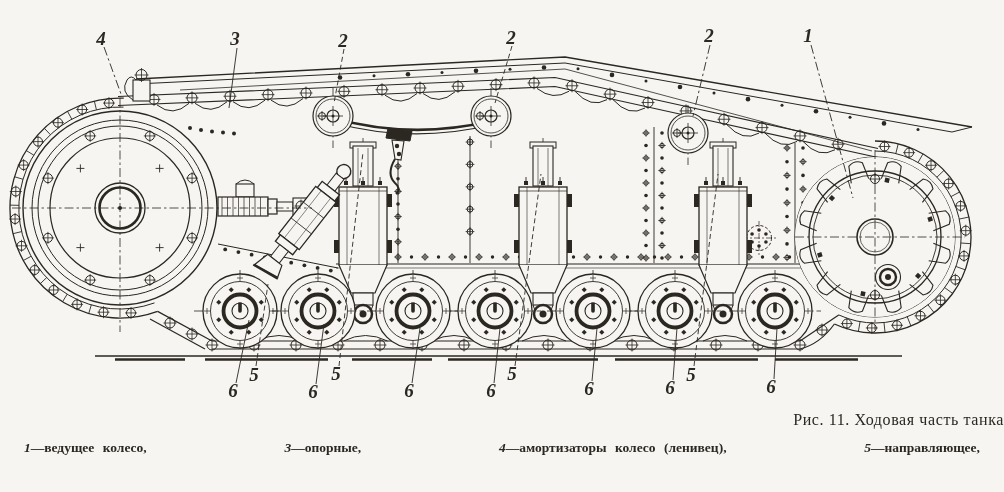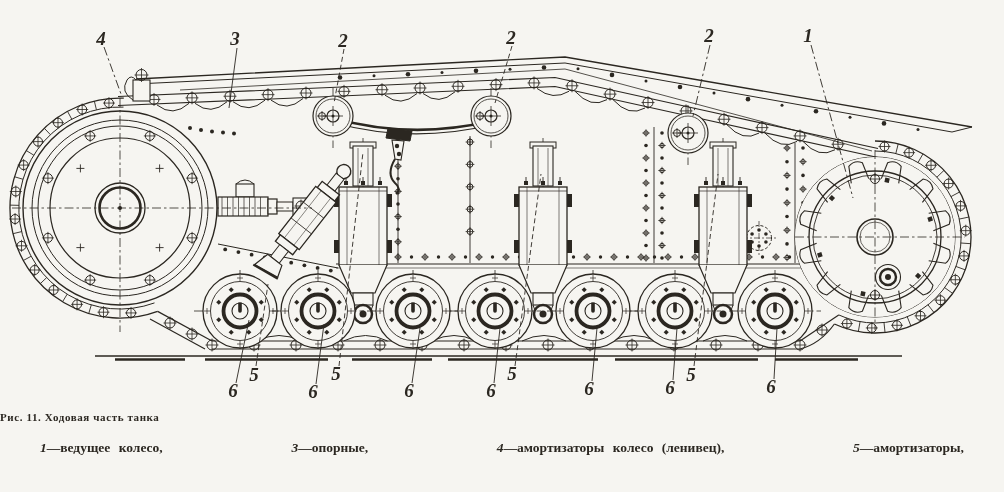--- a/index.html
+++ b/index.html
@@ -1,24 +1,24 @@
 <!DOCTYPE html>
 <html><head>
 <meta charset="utf-8">
 <style>
   html,body{margin:0;padding:0;background:#e8e7e2;}
   #page{position:relative;width:1004px;height:492px;background:#f6f5f1;overflow:hidden;
         font-family:"Liberation Serif","DejaVu Serif",serif;color:#2b2721;}
   #dwg{position:absolute;left:0;top:0;}
   .callout{font-family:"Liberation Serif","DejaVu Serif",serif;font-style:italic;font-weight:700;font-size:19px;}
-  .caption{position:absolute;top:411px;left:0;width:100%;text-align:left;
-           font-size:11px;font-weight:700;letter-spacing:.6px;}
+  .caption{position:absolute;top:411px;left:0;width:100%;text-align:right;
+           font-size:16px;font-weight:400;letter-spacing:.6px;}
   .legend{position:absolute;top:440px;left:0;width:100%;font-size:13.5px;font-weight:700;}
   .legend .num{font-style:italic;}
-  .lg1{display:flex;justify-content:space-between;padding:0 40px;word-spacing:5px;white-space:nowrap;}
+  .lg1{display:flex;justify-content:space-between;padding:0 24px;word-spacing:5px;white-space:nowrap;}
   .lg2{text-align:center;margin-top:1px;word-spacing:4px;}
 </style>
 </head>
 <body>
 
 <div id="page">
   <svg id="dwg" width="1004" height="410" viewBox="0 0 1004 410">
 
   <g>
         <line x1="336" y1="264" x2="908" y2="264" stroke="#2b2721" stroke-width="1.1"></line>
@@ -1005,16 +1005,16 @@
     </g>
     </svg>
 
   <div class="caption">Рис. 11. Ходовая часть танка</div>
 
   <div class="legend">
     <div class="lg1">
       <span class="leg-item"><span class="num">1</span><span>—ведущее колесо,</span></span>
       <span class="leg-item"><span class="num">3</span><span>—опорные,</span></span>
       <span class="leg-item"><span class="num">4</span><span>—амортизаторы колесо (ленивец),</span></span>
-      <span class="leg-item"><span class="num">5</span><span>—амортизаторы,</span></span>
+      <span class="leg-item"><span class="num">5</span><span>—направляющее,</span></span>
     </div>
   </div>
 </div>
 
 </body></html>

